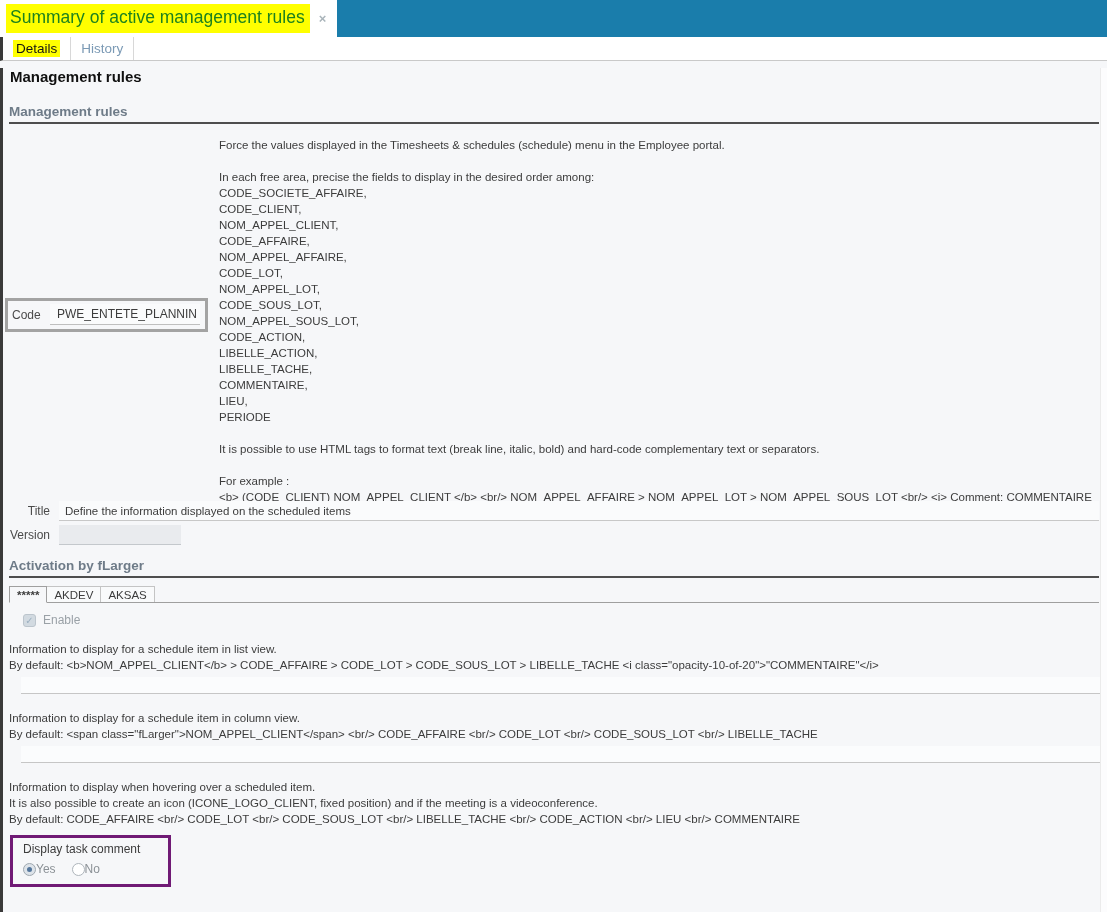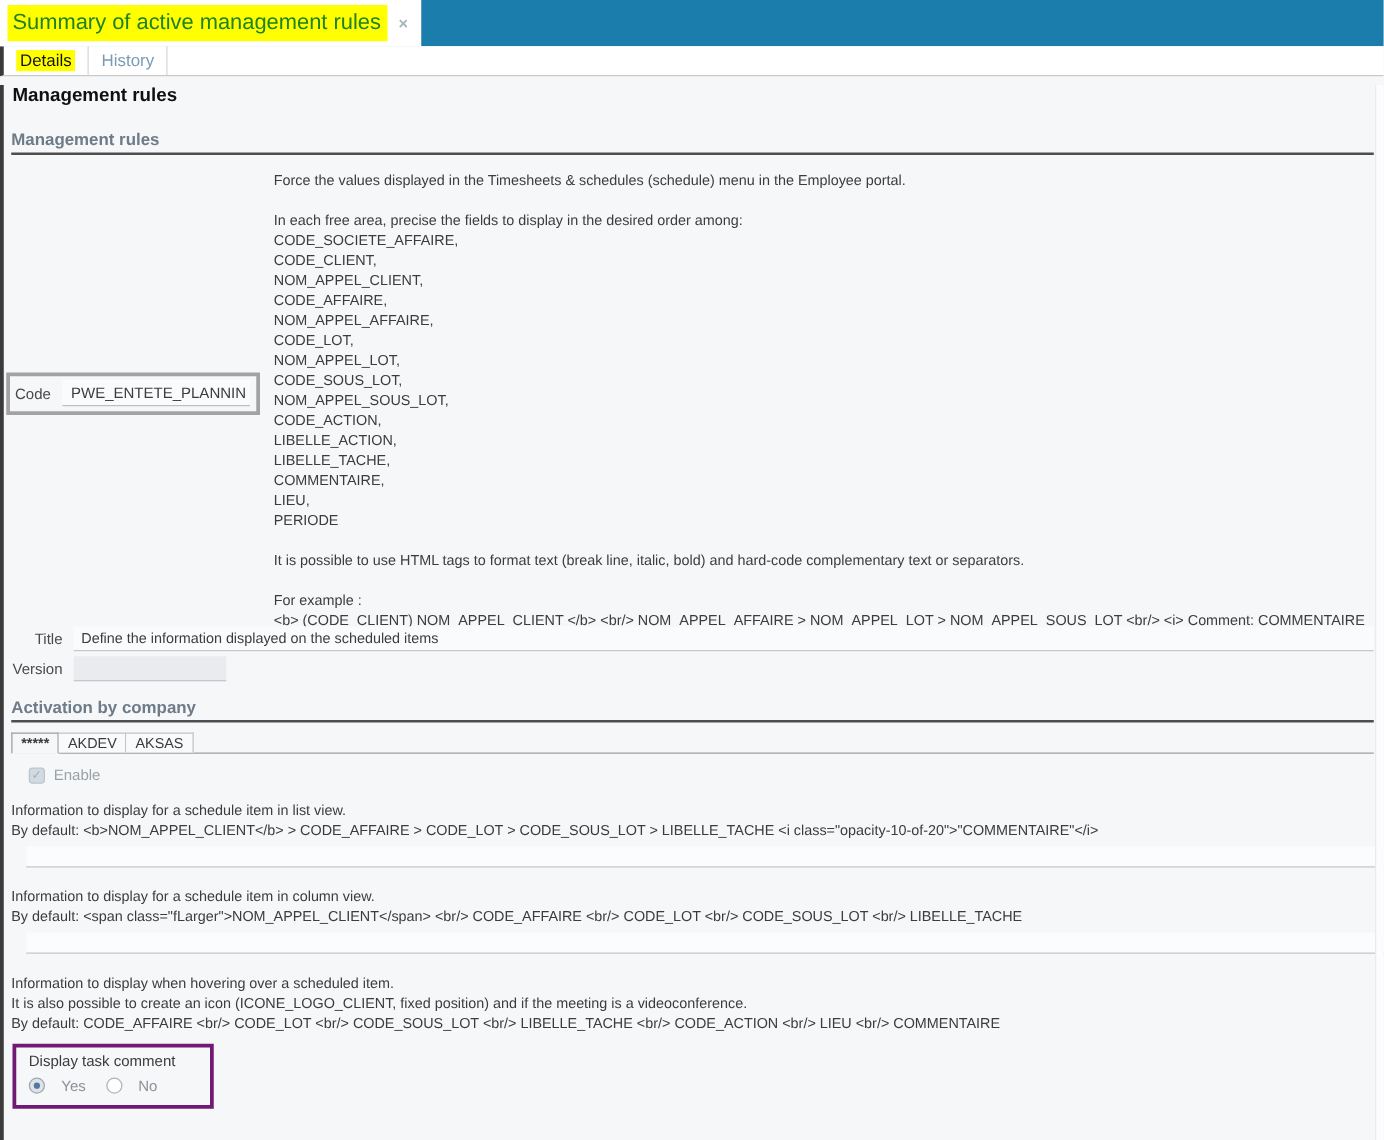--- a/index.html
+++ b/index.html
@@ -52,21 +52,21 @@
   .enable-row { margin:10px 0 0 20px; display:flex; align-items:center; gap:7px; color:#9aa1a7; font-size:12px; }
   .checkbox { width:13px; height:13px; background:#d2dae1; border:1px solid #bcc5cd; border-radius:3px; color:#9cb0c1; font-size:10px; line-height:11px; text-align:center; }
 
   .group { margin:14px 0 0 6px; line-height:16px; color:#3c3c3c; white-space:pre-line; }
   .group.g2, .group.g3 { margin-top:16px; }
   .group-input { display:block; margin:4px 0 0 18px; width:calc(100% - 18px); height:17px; background:#fbfcfd; border:none; border-bottom:1px solid #c6c6c6; font-family:inherit; font-size:11.5px; color:#3c3c3c; padding:0 6px 0 18px; }
 
   .dtc-annot { margin:8px 0 0 7px; border:3px solid #701a75; width:fit-content; padding:4px 28px 8px 10px; }
   .dtc-label { color:#3c3c3c; font-size:12px; }
   .radios { margin-top:6px; display:flex; align-items:center; gap:16px; color:#8b9196; font-size:12px; }
-  .radio-opt { display:flex; align-items:flex-start; gap:13px; cursor:pointer; }
+  .radio-opt { display:flex; align-items:center; gap:0; cursor:pointer; }
   .radio { width:13px; height:13px; border-radius:50%; border:1px solid #aeb5bb; background:#fff; position:relative; }
   .radio.sel { background:#dde3e9; border-color:#9fa8b0; }
   .radio.sel::after { content:''; position:absolute; left:3px; top:3px; width:5px; height:5px; border-radius:50%; background:#54769c; }
 </style>
 </head>
 <body>
 
 <div class="window-tabbar">
   <div class="window-tab">
     <span class="wt-title">Summary of active management rules</span>
@@ -123,21 +123,21 @@
       <span class="lbl">Title</span>
       <input class="flat-input" type="text" value="Define the information displayed on the scheduled items" style="">
     </div>
 
     <div class="field-row row-version">
       <span class="lbl">Version</span>
       <input class="flat-input" type="text" value="" style="">
     </div>
   </div>
 
-  <div class="section-h second">Activation by company</div>
+  <div class="section-h second">Activation by fLarger</div>
 
   <div class="co-tabs">
     <span class="co-tab active">*****</span>
     <span class="co-tab">AKDEV</span>
     <span class="co-tab">AKSAS</span>
   </div>
 
   <div class="enable-row">
     <span class="checkbox">✓</span>
     <span>Enable</span>

